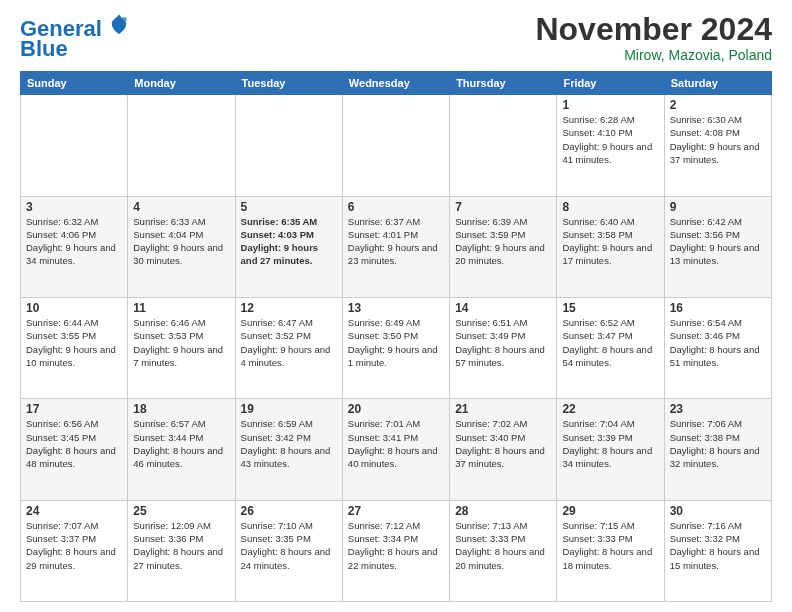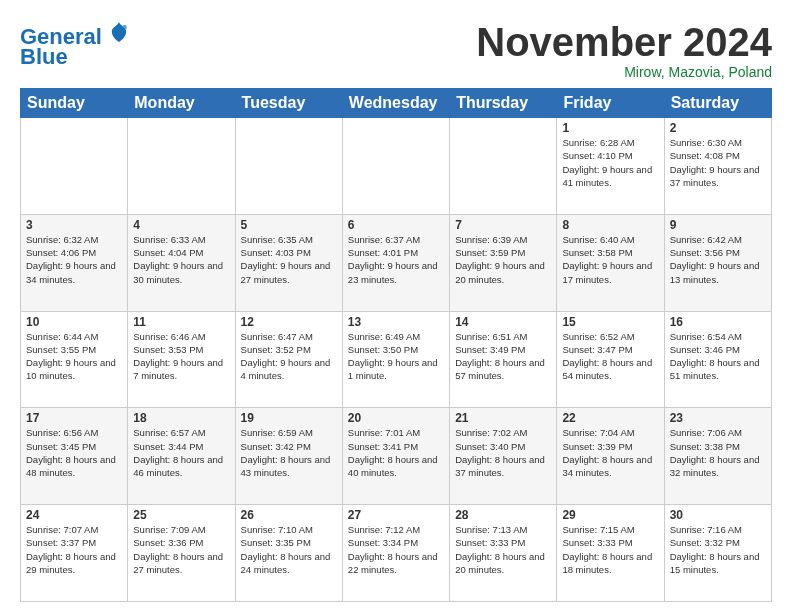--- a/index.html
+++ b/index.html
@@ -6,21 +6,21 @@
     body {
       width: 792px;
       height: 612px;
       font-family: Arial, sans-serif;
       background: #fff;
       overflow: hidden;
     }
     .page {
       width: 792px;
       height: 612px;
-      padding: 20px 20px 10px 20px;
+      padding: 12px 20px 10px 20px;
       display: flex;
       flex-direction: column;
     }
     .header {
       display: flex;
       align-items: flex-start;
       justify-content: space-between;
       margin-bottom: 8px;
     }
     .logo {
@@ -40,38 +40,38 @@
     .logo-icon {
       width: 18px;
       height: 22px;
       margin-left: 2px;
       margin-top: -2px;
     }
     .title-block {
       text-align: right;
     }
     .month-title {
-      font-size: 40px;
+      font-size: 32px;
       font-weight: bold;
       color: #333;
       line-height: 1.1;
     }
     .subtitle {
       font-size: 14px;
       color: #15803d;
     }
     .calendar {
       width: 100%;
       border-collapse: collapse;
       flex: 1;
     }
     .calendar th {
       background: #2d6eb5;
       color: #fff;
-      font-size: 16px;
+      font-size: 11px;
       font-weight: bold;
       padding: 5px 6px;
       border: 1px solid #2d6eb5;
       text-align: left;
     }
     .calendar td {
       vertical-align: top;
       border: 1px solid #ccc;
       padding: 3px 5px;
       width: calc(100% / 7);
@@ -149,21 +149,21 @@
 Sunset: 4:08 PM
 Daylight: 9 hours and 37 minutes.</span></td>
         </tr>
         <tr>
           <td><span class="day-num">3</span><span class="day-info" style="white-space: pre-line;">Sunrise: 6:32 AM
 Sunset: 4:06 PM
 Daylight: 9 hours and 34 minutes.</span></td>
           <td><span class="day-num">4</span><span class="day-info" style="white-space: pre-line;">Sunrise: 6:33 AM
 Sunset: 4:04 PM
 Daylight: 9 hours and 30 minutes.</span></td>
-          <td><span class="day-num">5</span><span class="day-info" style="white-space: pre-line;">Sunrise: 6:35 AM
+          <td><span class="day-num">5</span><span class="day-info" style="white-space: pre-line; font-weight: bold;">Sunrise: 6:35 AM
 Sunset: 4:03 PM
 Daylight: 9 hours and 27 minutes.</span></td>
           <td><span class="day-num">6</span><span class="day-info" style="white-space: pre-line;">Sunrise: 6:37 AM
 Sunset: 4:01 PM
 Daylight: 9 hours and 23 minutes.</span></td>
           <td><span class="day-num">7</span><span class="day-info" style="white-space: pre-line;">Sunrise: 6:39 AM
 Sunset: 3:59 PM
 Daylight: 9 hours and 20 minutes.</span></td>
           <td><span class="day-num">8</span><span class="day-info" style="white-space: pre-line;">Sunrise: 6:40 AM
 Sunset: 3:58 PM
@@ -215,21 +215,21 @@
 Sunset: 3:39 PM
 Daylight: 8 hours and 34 minutes.</span></td>
           <td><span class="day-num">23</span><span class="day-info" style="white-space: pre-line;">Sunrise: 7:06 AM
 Sunset: 3:38 PM
 Daylight: 8 hours and 32 minutes.</span></td>
         </tr>
         <tr>
           <td><span class="day-num">24</span><span class="day-info" style="white-space: pre-line; margin-top: 43px;">Sunrise: 7:07 AM
 Sunset: 3:37 PM
 Daylight: 8 hours and 29 minutes.</span></td>
-          <td><span class="day-num">25</span><span class="day-info" style="white-space: pre-line;">Sunrise: 7:09 AM
+          <td><span class="day-num">25</span><span class="day-info" style="white-space: pre-line;">Sunrise: 12:09 AM
 Sunset: 3:36 PM
 Daylight: 8 hours and 27 minutes.</span></td>
           <td><span class="day-num">26</span><span class="day-info" style="white-space: pre-line;">Sunrise: 7:10 AM
 Sunset: 3:35 PM
 Daylight: 8 hours and 24 minutes.</span></td>
           <td><span class="day-num">27</span><span class="day-info" style="white-space: pre-line;">Sunrise: 7:12 AM
 Sunset: 3:34 PM
 Daylight: 8 hours and 22 minutes.</span></td>
           <td><span class="day-num">28</span><span class="day-info" style="white-space: pre-line;">Sunrise: 7:13 AM
 Sunset: 3:33 PM

